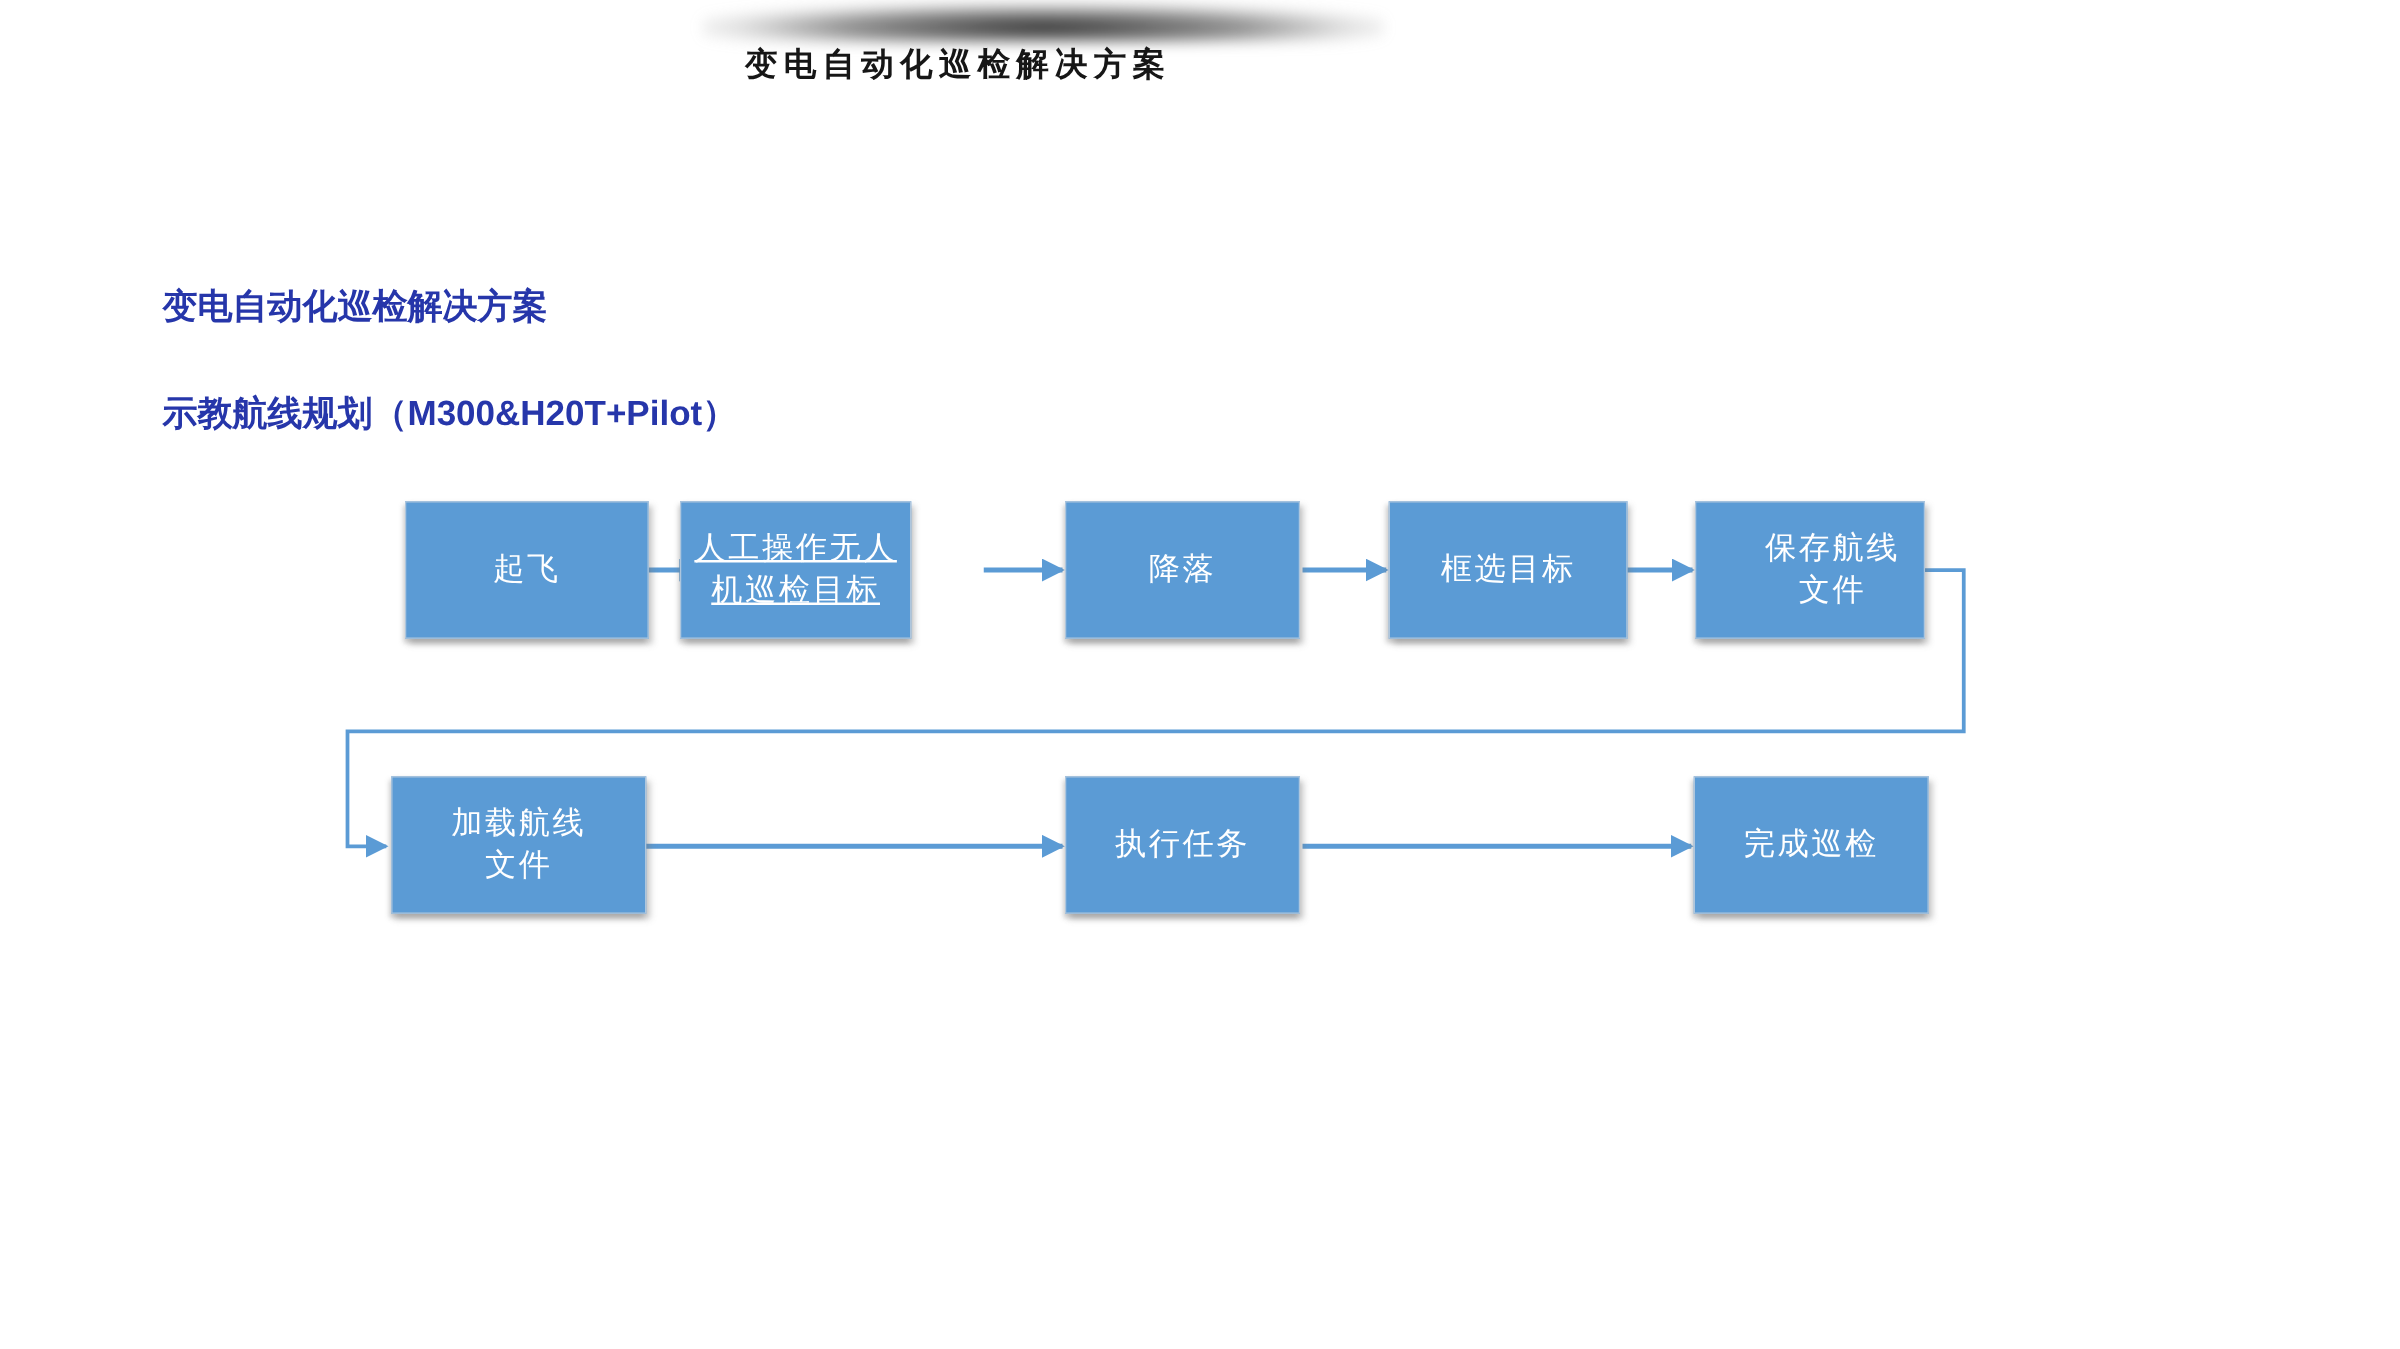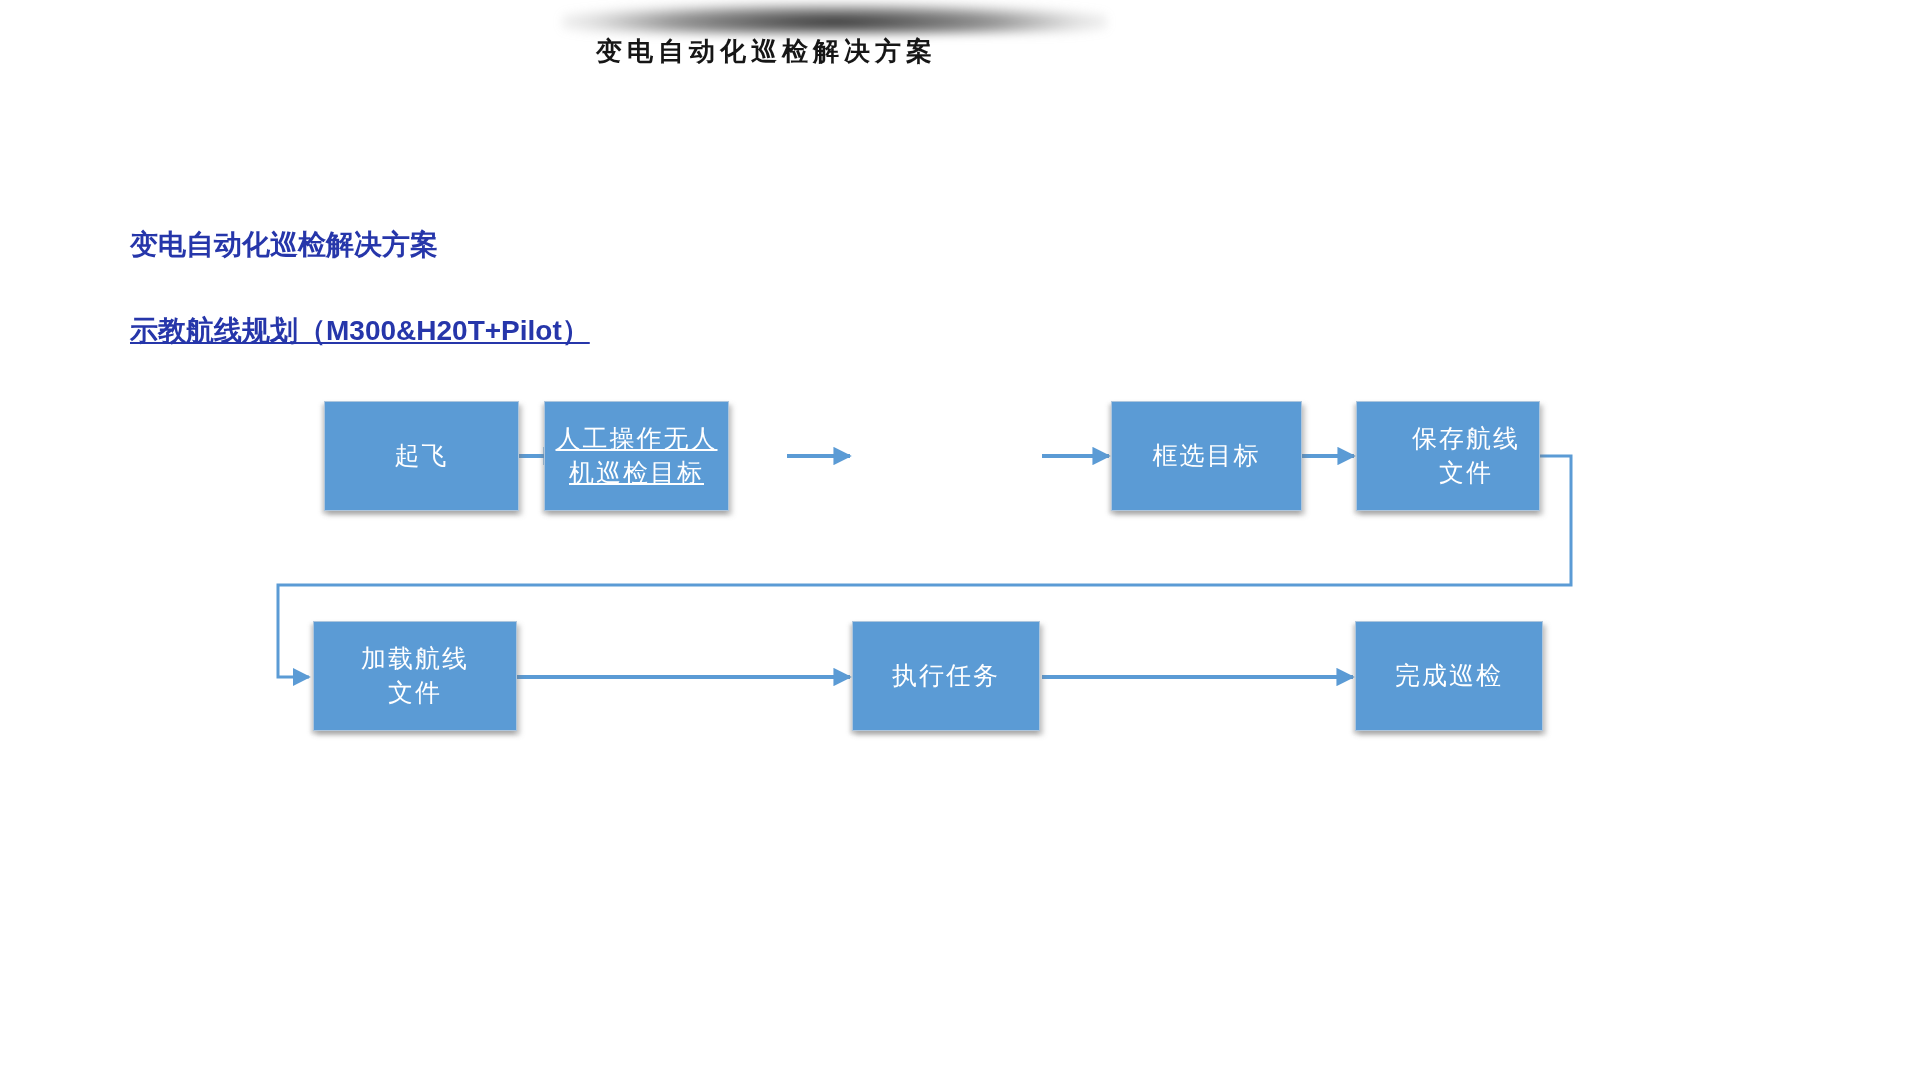--- a/index.html
+++ b/index.html
@@ -38,21 +38,21 @@
     white-space:nowrap;
   }
   .blue-heading{
     position:absolute;left:130px;
     font-family:"Liberation Sans","Liberation Serif",sans-serif;
     font-size:28px;font-weight:bold;
     color:var(--heading-blue);
     white-space:nowrap;
   }
   .heading-1{top:226px;}
-  .heading-2{top:312px;text-decoration:underline;}
+  .heading-2{top:312px;}
   .flow-box{
     position:absolute;
     background:var(--box-fill);
     border:1px solid var(--box-border);
     box-shadow:-2px 3px 4px rgba(120,120,120,0.38), 3px 4px 5px rgba(120,120,120,0.42);
     color:var(--box-text);
     display:flex;align-items:center;justify-content:center;
     text-align:center;
     font-family:"Liberation Serif",serif;
     font-size:25px;
@@ -103,20 +103,21 @@
     <path class="arrow" d="M1042 456 H1109" marker-end="url(#ah)"></path>
     <path class="arrow" d="M1293 456 H1354" marker-end="url(#ah)"></path>
     <path class="conn" d="M1540 456 H1571 V585 H278 V677 H309" marker-end="url(#ah-sm)"></path>
     <path class="arrow" d="M499 677 H850" marker-end="url(#ah)"></path>
     <path class="arrow" d="M1042 677 H1353" marker-end="url(#ah)"></path>
   </svg>
 
   <div class="flow-box r1 b1">起飞</div>
   <div class="flow-box r1 b2">人工操作无人
 机巡检目标</div>
+  <div class="flow-box r1 b3">降落</div>
   <div class="flow-box r1 b4">框选目标</div>
   <div class="flow-box r1 b5">保存航线
 文件</div>
 
   <div class="flow-box r2 b6">加载航线
 文件</div>
   <div class="flow-box r2 b7">执行任务</div>
   <div class="flow-box r2 b8">完成巡检</div>
 
 </div>

